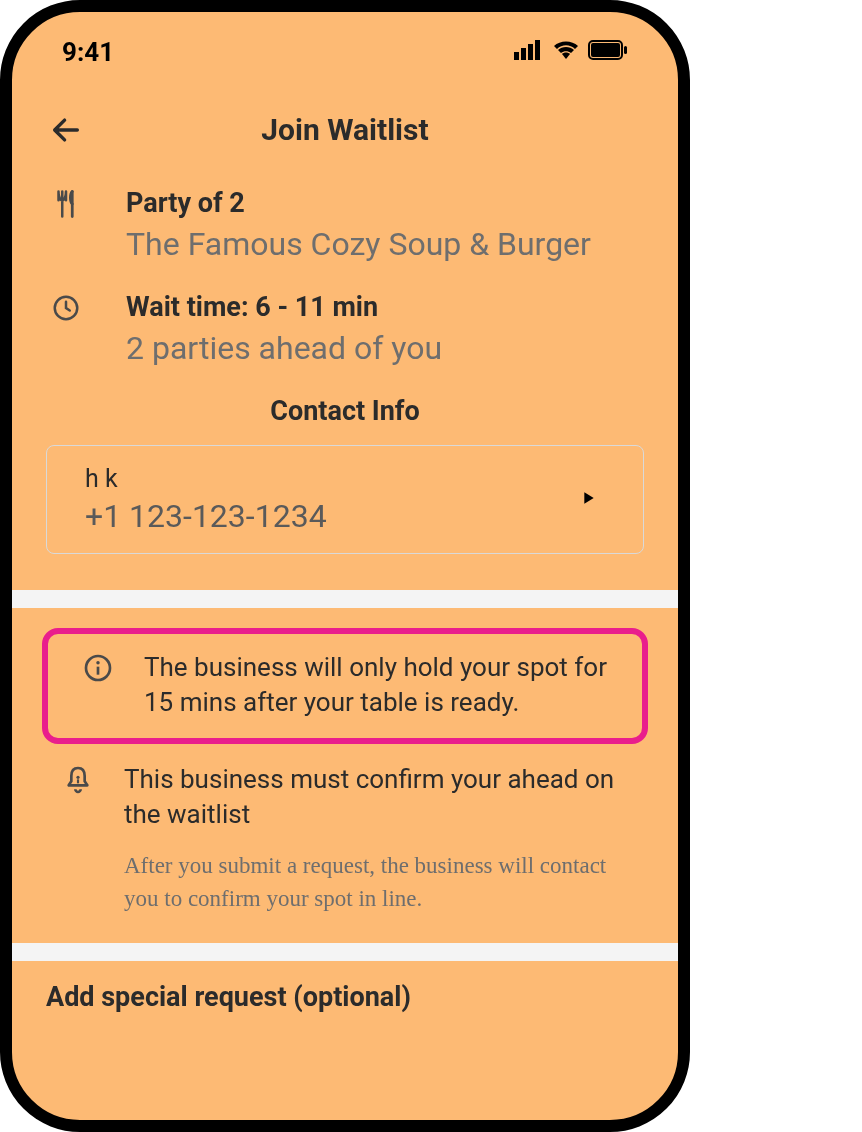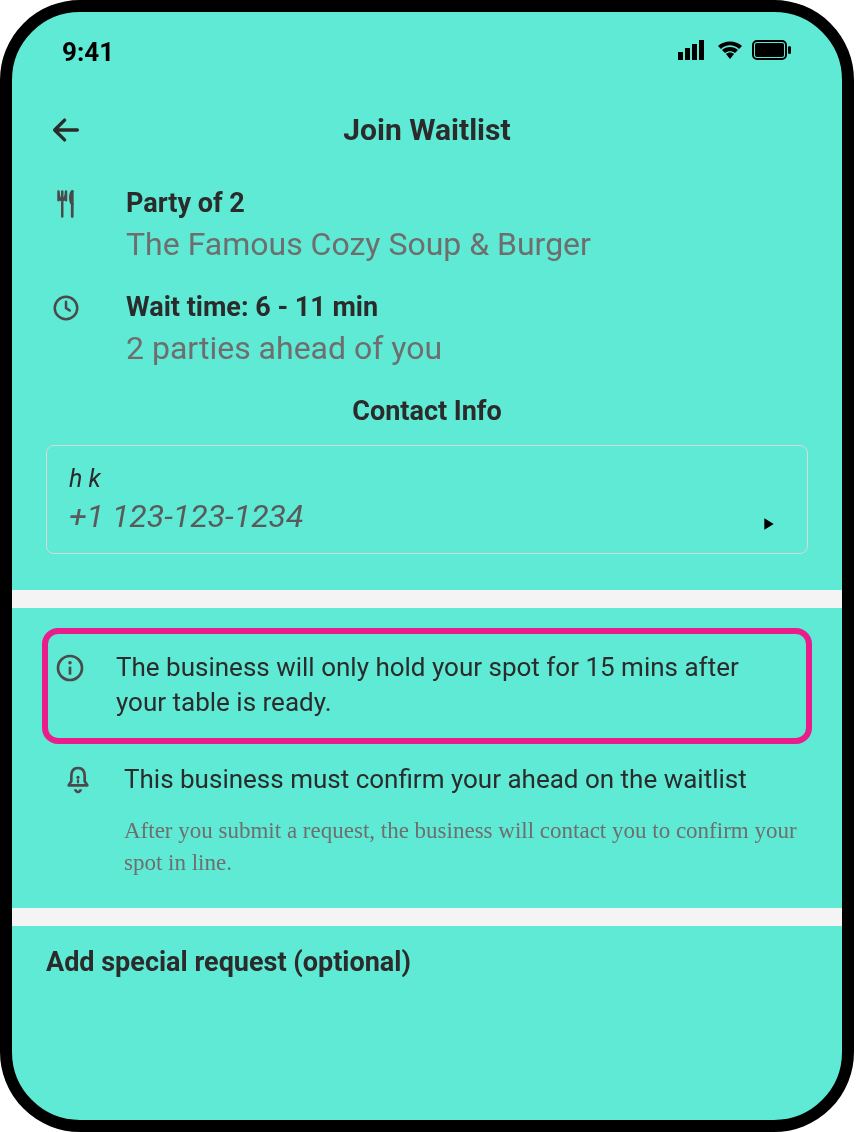--- a/index.html
+++ b/index.html
@@ -4,25 +4,25 @@
 <style>
   * { box-sizing: border-box; margin: 0; padding: 0; }
   body {
     font-family: -apple-system, BlinkMacSystemFont, "Segoe UI", Roboto, Helvetica, Arial, sans-serif;
     background: #fff;
     width: 862px;
     height: 1132px;
     overflow: hidden;
   }
   .device-frame {
-    width: 854px;
+    width: 690px;
     height: 1132px;
     border: 12px solid #000;
     border-radius: 80px;
-    background: #5eead4;
+    background: #fdba74;
     position: relative;
     overflow: hidden;
   }
   .status-bar {
     display: flex;
     justify-content: space-between;
     align-items: center;
     padding: 20px 50px 10px 50px;
     height: 70px;
   }
@@ -93,26 +93,25 @@
   .contact-heading {
     font-size: 27px;
     font-weight: 700;
     color: #2b2b2b;
     margin: 16px 0 18px 0;
     text-align: center;
   }
   .contact-card {
     border: 1px solid #d9d9d9;
     border-radius: 8px;
-    padding: 18px 22px;
-    display: flex;
-    align-items: flex-end;
+    padding: 18px 38px;
+    display: flex;
+    align-items: center;
     justify-content: space-between;
     cursor: pointer;
-    font-style: italic;
   }
   .contact-name {
     font-size: 25px;
     color: #2b2b2b;
     margin-bottom: 4px;
   }
   .contact-phone {
     font-size: 32px;
     color: #5a5a5a;
   }
@@ -120,21 +119,21 @@
     height: 18px;
     background: #f4f4f4;
     margin: 26px 0 0 0;
   }
   .notice-section {
     padding: 20px 30px 0 30px;
   }
   .highlight-box {
     border: 6px solid #e91e8c;
     border-radius: 16px;
-    padding: 16px 14px 18px 0;
+    padding: 16px 14px 18px 28px;
     margin-bottom: 18px;
   }
   .notice-row {
     display: flex;
     align-items: flex-start;
     gap: 24px;
   }
   .notice-row .icon-col {
     width: 44px;
     flex-shrink: 0;

